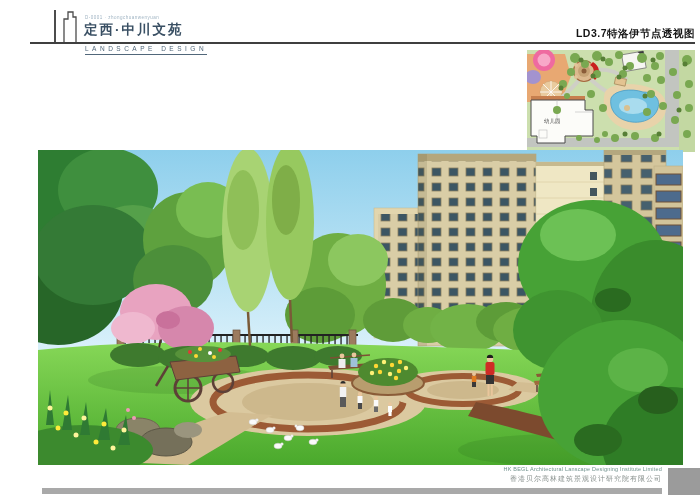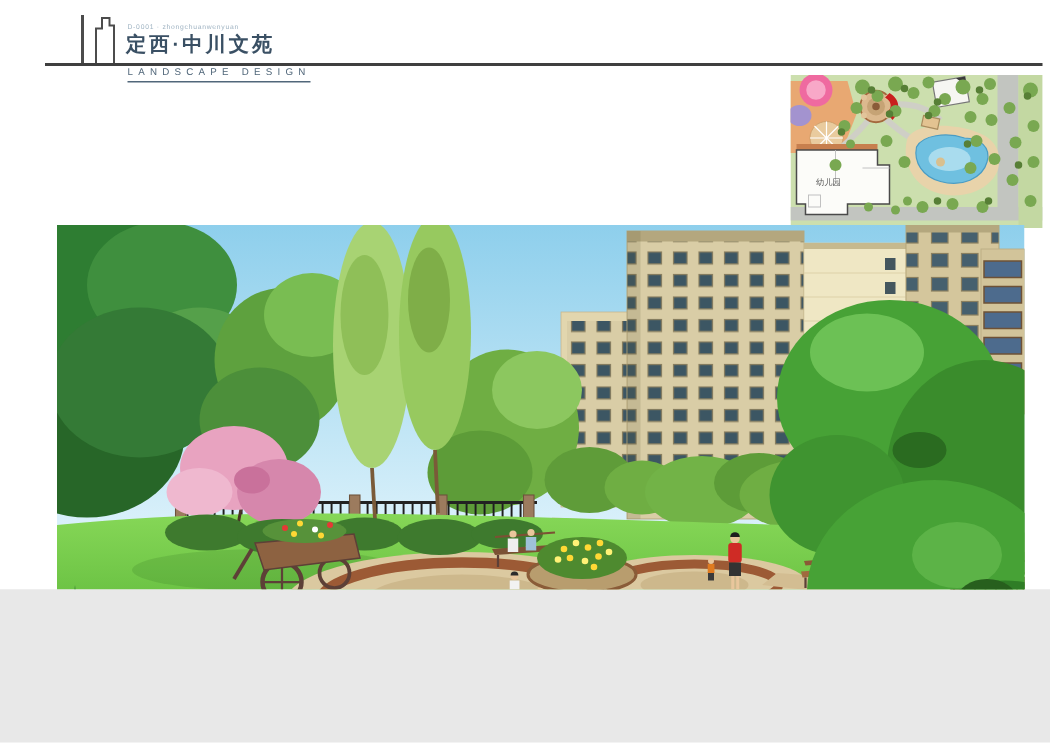--- a/index.html
+++ b/index.html
@@ -1,16 +1,16 @@
 <!DOCTYPE html>
 <html><head>
 <meta charset="utf-8">
 <style>
   html,body{margin:0;padding:0;background:#e8e8e8;}
-  .page{position:relative;width:700px;height:393px;background:#ffffff;overflow:hidden;
+  .page{position:relative;width:700px;height:495px;background:#ffffff;overflow:hidden;
         font-family:"Liberation Sans",sans-serif;}
   
   .rule{position:absolute;left:30px;top:42px;width:665px;height:1.5px;background:#3f3f3f;}
   .logo-vline{position:absolute;left:54px;top:10px;width:1.5px;height:32px;background:#4c4c4c;}
   .logo-tower{position:absolute;left:62px;top:11px;}
   .logo-caption{position:absolute;left:85px;top:15px;font-size:4.5px;color:#9fb3c2;letter-spacing:.5px;white-space:nowrap;}
   .project-title{position:absolute;left:84px;top:21px;font-size:13.5px;font-weight:bold;color:#3a5064;letter-spacing:2px;white-space:nowrap;}
   .subtitle{position:absolute;left:85px;top:45px;font-size:6.5px;color:#51677a;letter-spacing:3.5px;
             border-bottom:1px solid #51677a;padding-bottom:2px;white-space:nowrap;}
   .sheet-title{position:absolute;right:5px;top:27px;font-size:10.5px;font-weight:bold;color:#151515;letter-spacing:.5px;white-space:nowrap;}
@@ -30,20 +30,21 @@
 <div class="page">
 
   <div class="rule"></div>
   <div class="logo-vline"></div>
   <svg class="logo-tower" width="18" height="31" viewBox="0 0 18 31">
     <path d="M2,31 L2,8 L6,8 L6,1 L11,1 L11,6 L14,6 L14,31" fill="#ffffff" stroke="#4c4c4c" stroke-width="1.3"></path>
   </svg>
   <div class="logo-caption">D-0001 · zhongchuanwenyuan</div>
   <div class="project-title">定西·中川文苑</div>
   <div class="subtitle">LANDSCAPE DESIGN</div>
+  <div class="sheet-title">LD3.7特洛伊节点透视图</div>
 
   <svg class="inset" width="168" height="102" viewBox="0 0 168 102">
     <rect width="168" height="102" fill="#ccdfae"></rect>
     <g>
       <rect x="0" y="88" width="168" height="9" fill="#c2c5c0"></rect>
       <rect x="138" y="0" width="14" height="96" fill="#c2c5c0"></rect>
       <rect x="152" y="0" width="16" height="102" fill="#c3d8a2"></rect>
     </g>
     <g>
       <polygon points="0,4 38,4 44,26 34,52 0,52" fill="#e8a872"></polygon>

